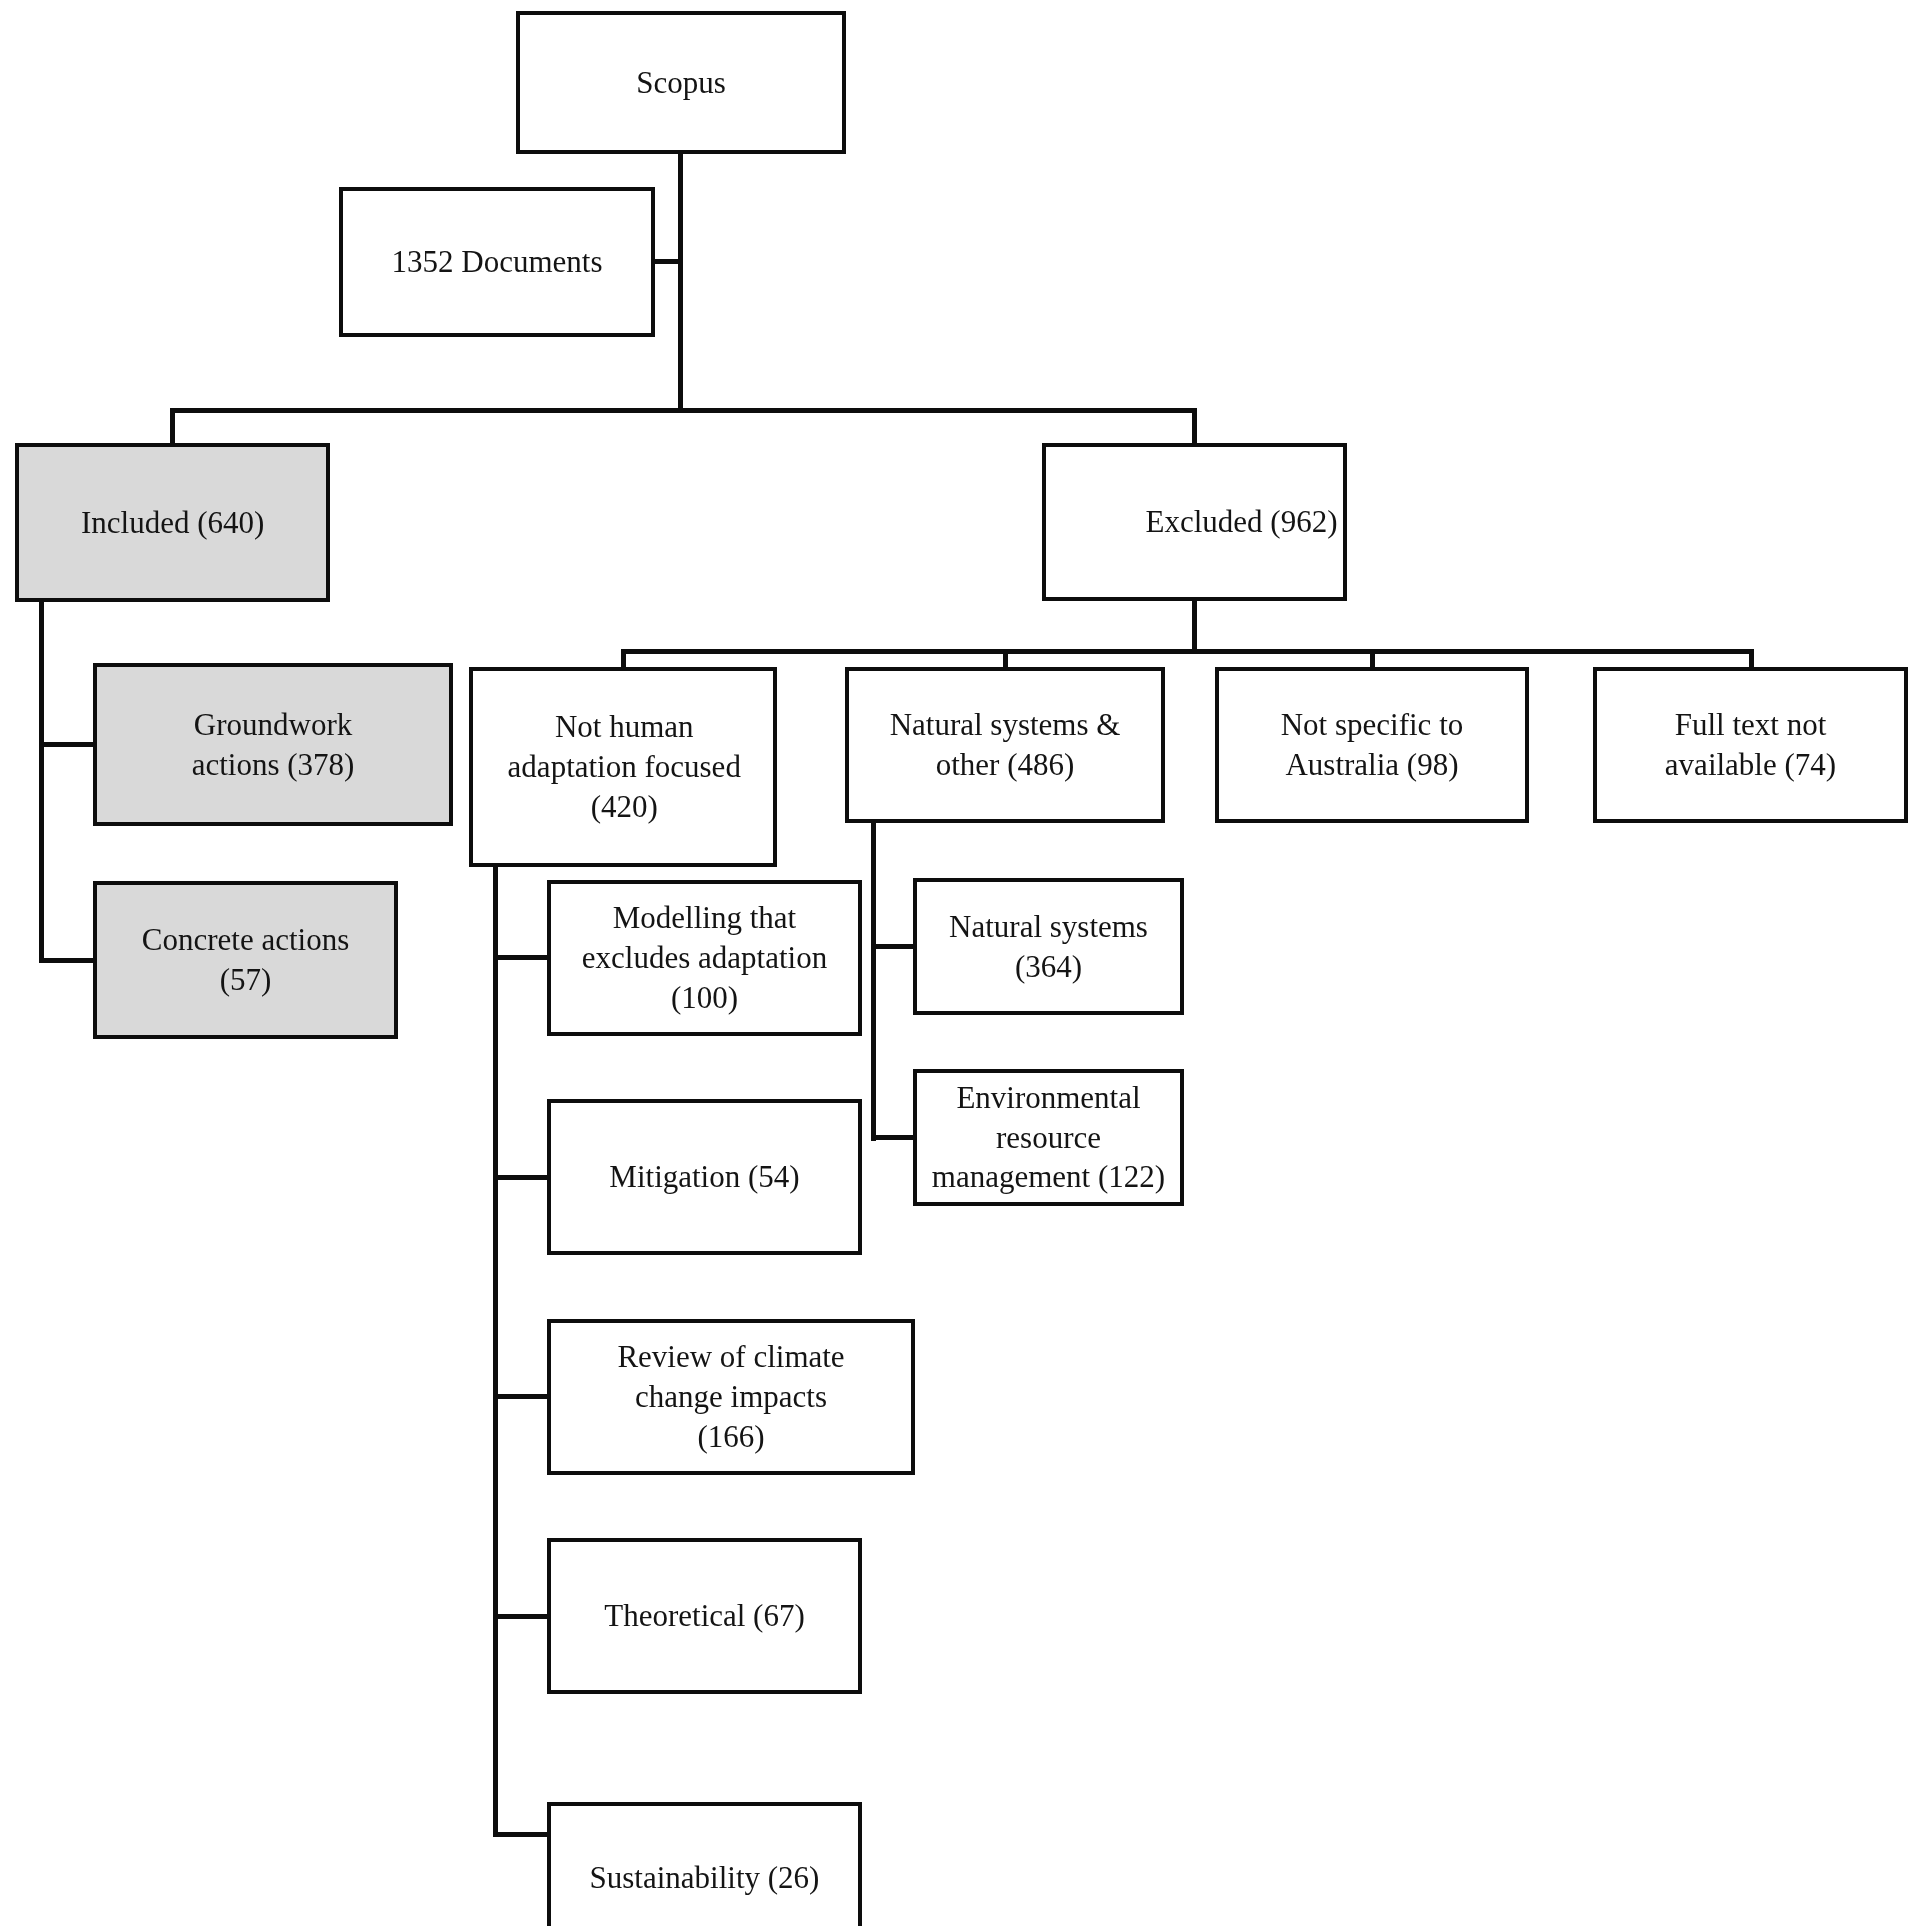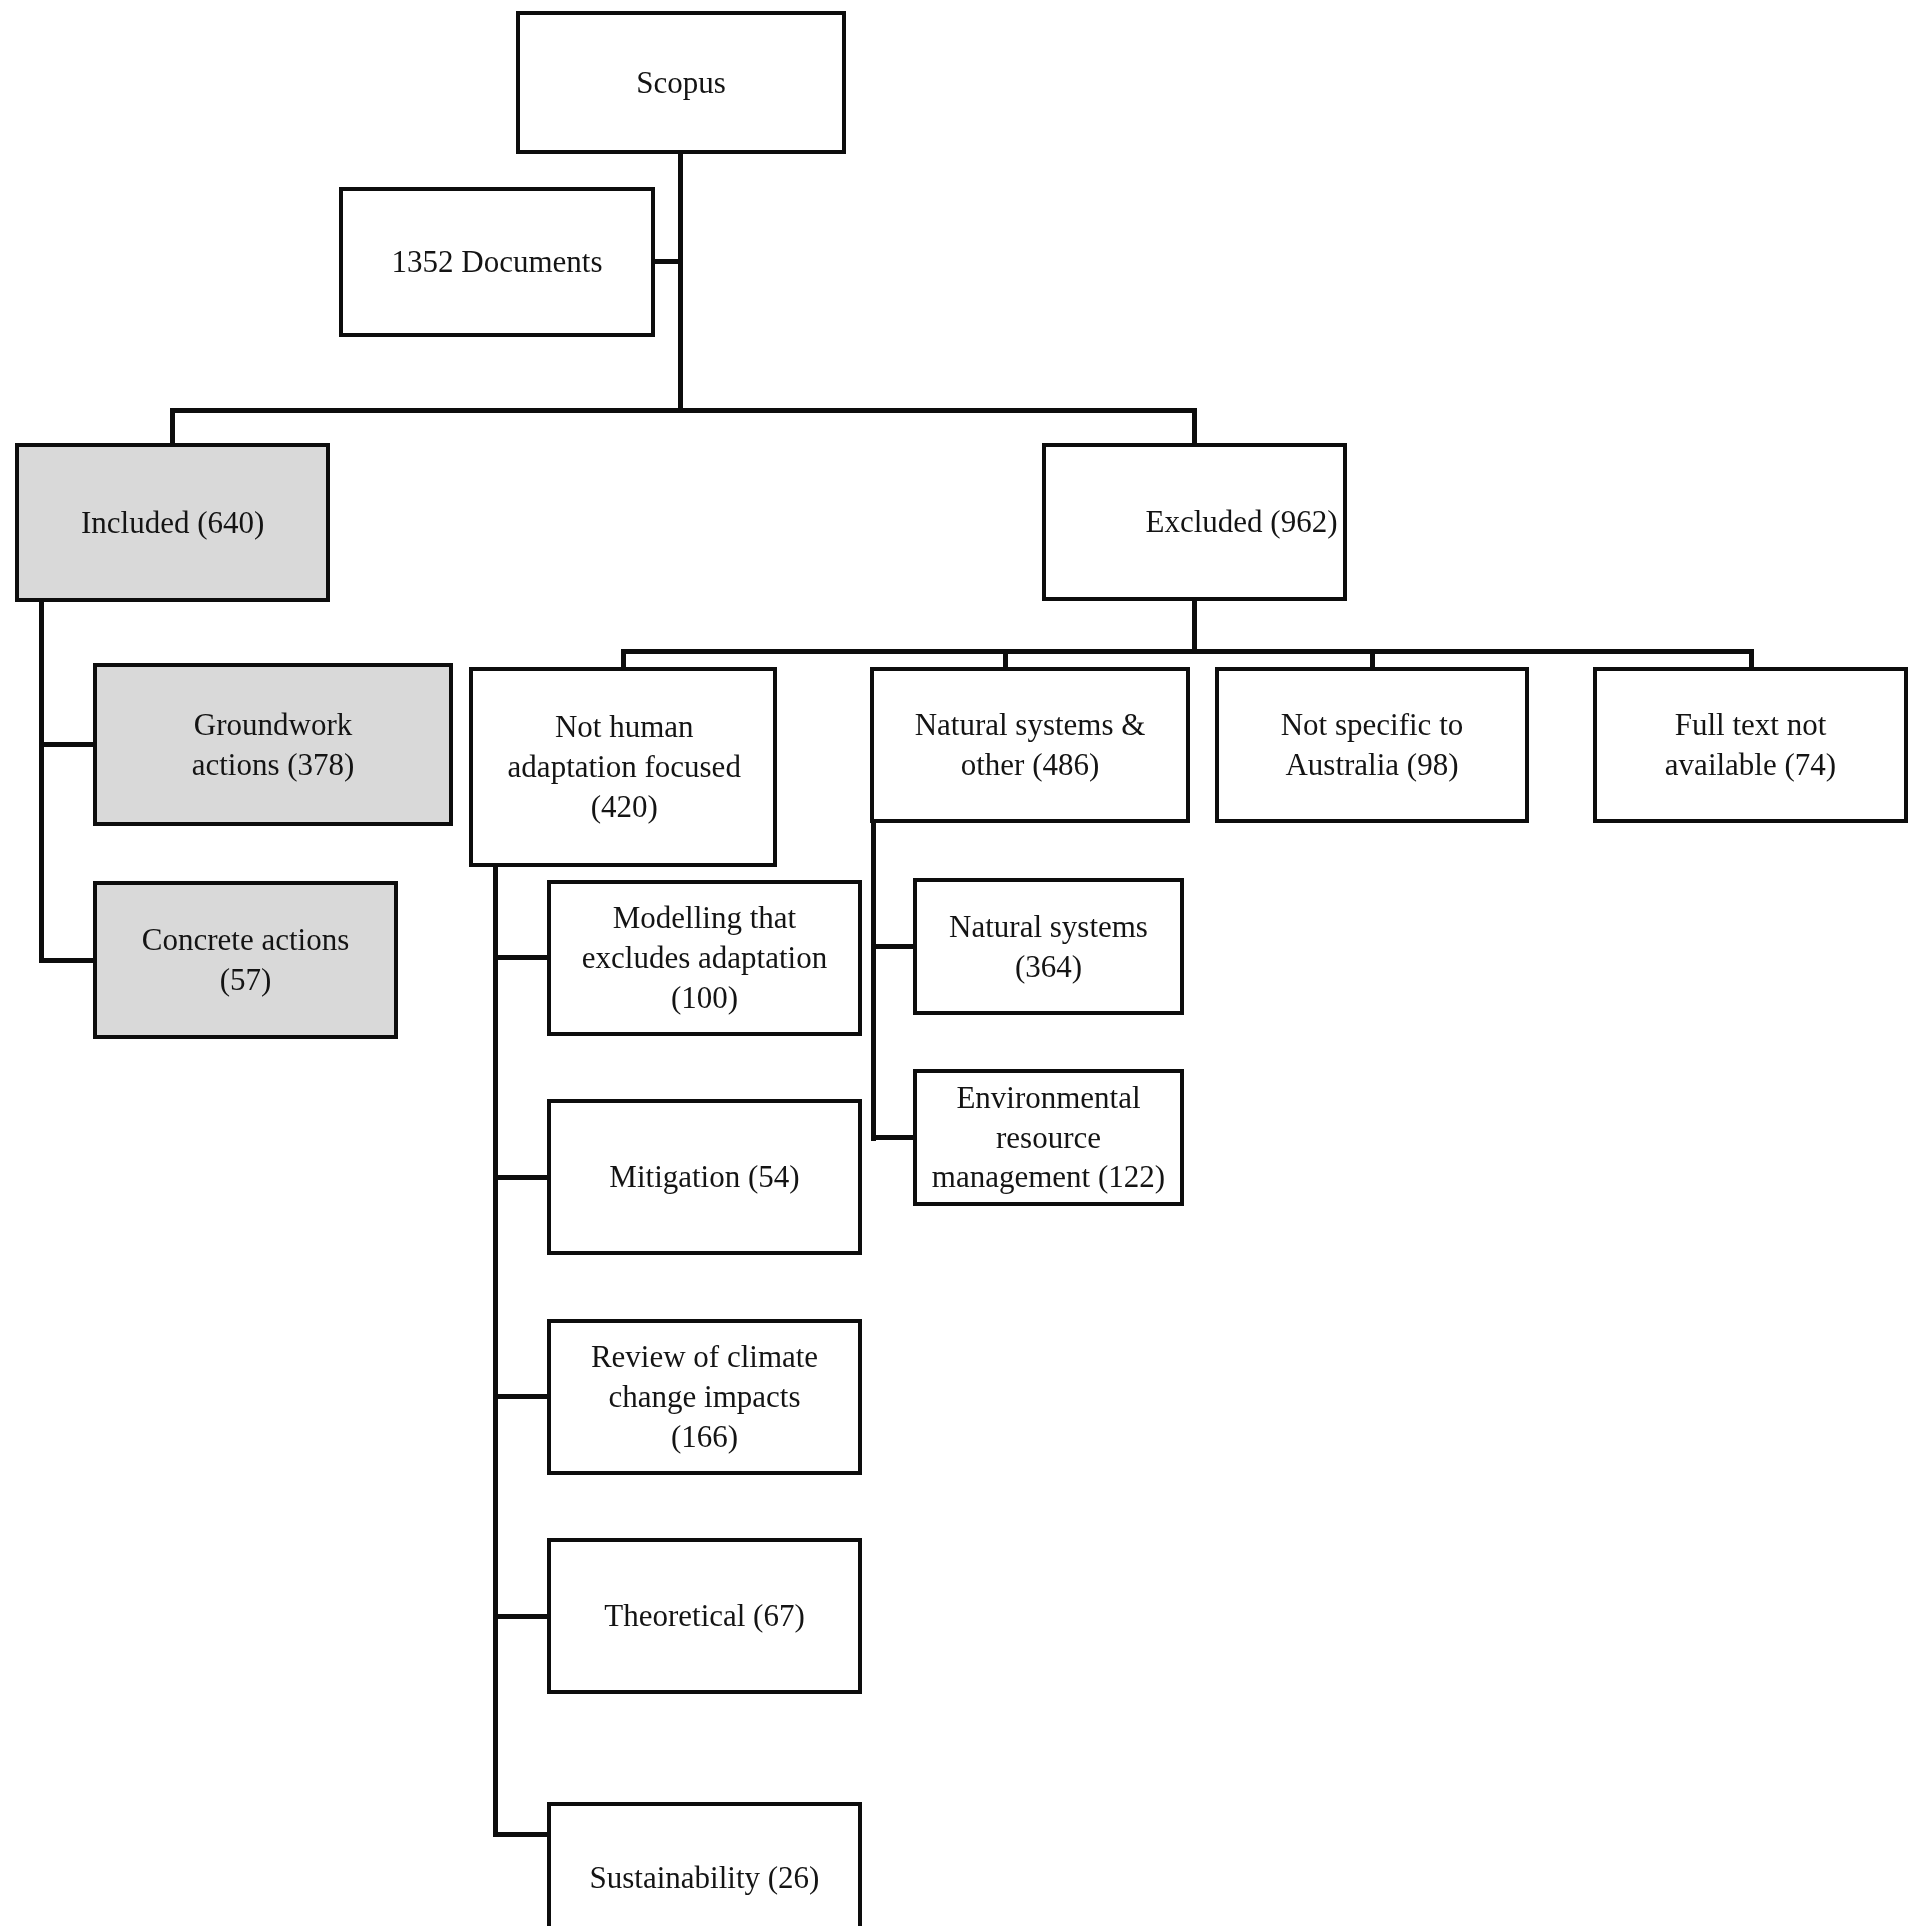--- a/index.html
+++ b/index.html
@@ -74,21 +74,21 @@
     <span class="label">Concrete actions
 (57)</span>
   </div>
 
   <div class="node" style="left:469px; top:667px; width:308px; height:200px;padding-left:8px;">
     <span class="label">Not human
 adaptation focused
 (420)</span>
   </div>
 
-  <div class="node" style="left:845px; top:667px; width:320px; height:156px;margin-left:25px;">
+  <div class="node" style="left:845px; top:667px; width:320px; height:156px;">
     <span class="label">Natural systems &amp;
 other (486)</span>
   </div>
 
   <div class="node" style="left:1215px; top:667px; width:314px; height:156px;">
     <span class="label">Not specific to
 Australia (98)</span>
   </div>
 
   <div class="node" style="left:1593px; top:667px; width:315px; height:156px;">
@@ -99,21 +99,21 @@
   <div class="node" style="left:547px; top:880px; width:315px; height:156px;">
     <span class="label">Modelling that
 excludes adaptation
 (100)</span>
   </div>
 
   <div class="node" style="left:547px; top:1099px; width:315px; height:156px;">
     <span class="label">Mitigation (54)</span>
   </div>
 
-  <div class="node" style="left:547px; top:1319px; width:315px; height:156px;">
+  <div class="node" style="left:547px; top:1319px; width:368px; height:156px;">
     <span class="label">Review of climate
 change impacts
 (166)</span>
   </div>
 
   <div class="node" style="left:547px; top:1538px; width:315px; height:156px;">
     <span class="label">Theoretical (67)</span>
   </div>
 
   <div class="node" style="left:547px; top:1758px; width:315px; height:152px;margin-top:44px;">

